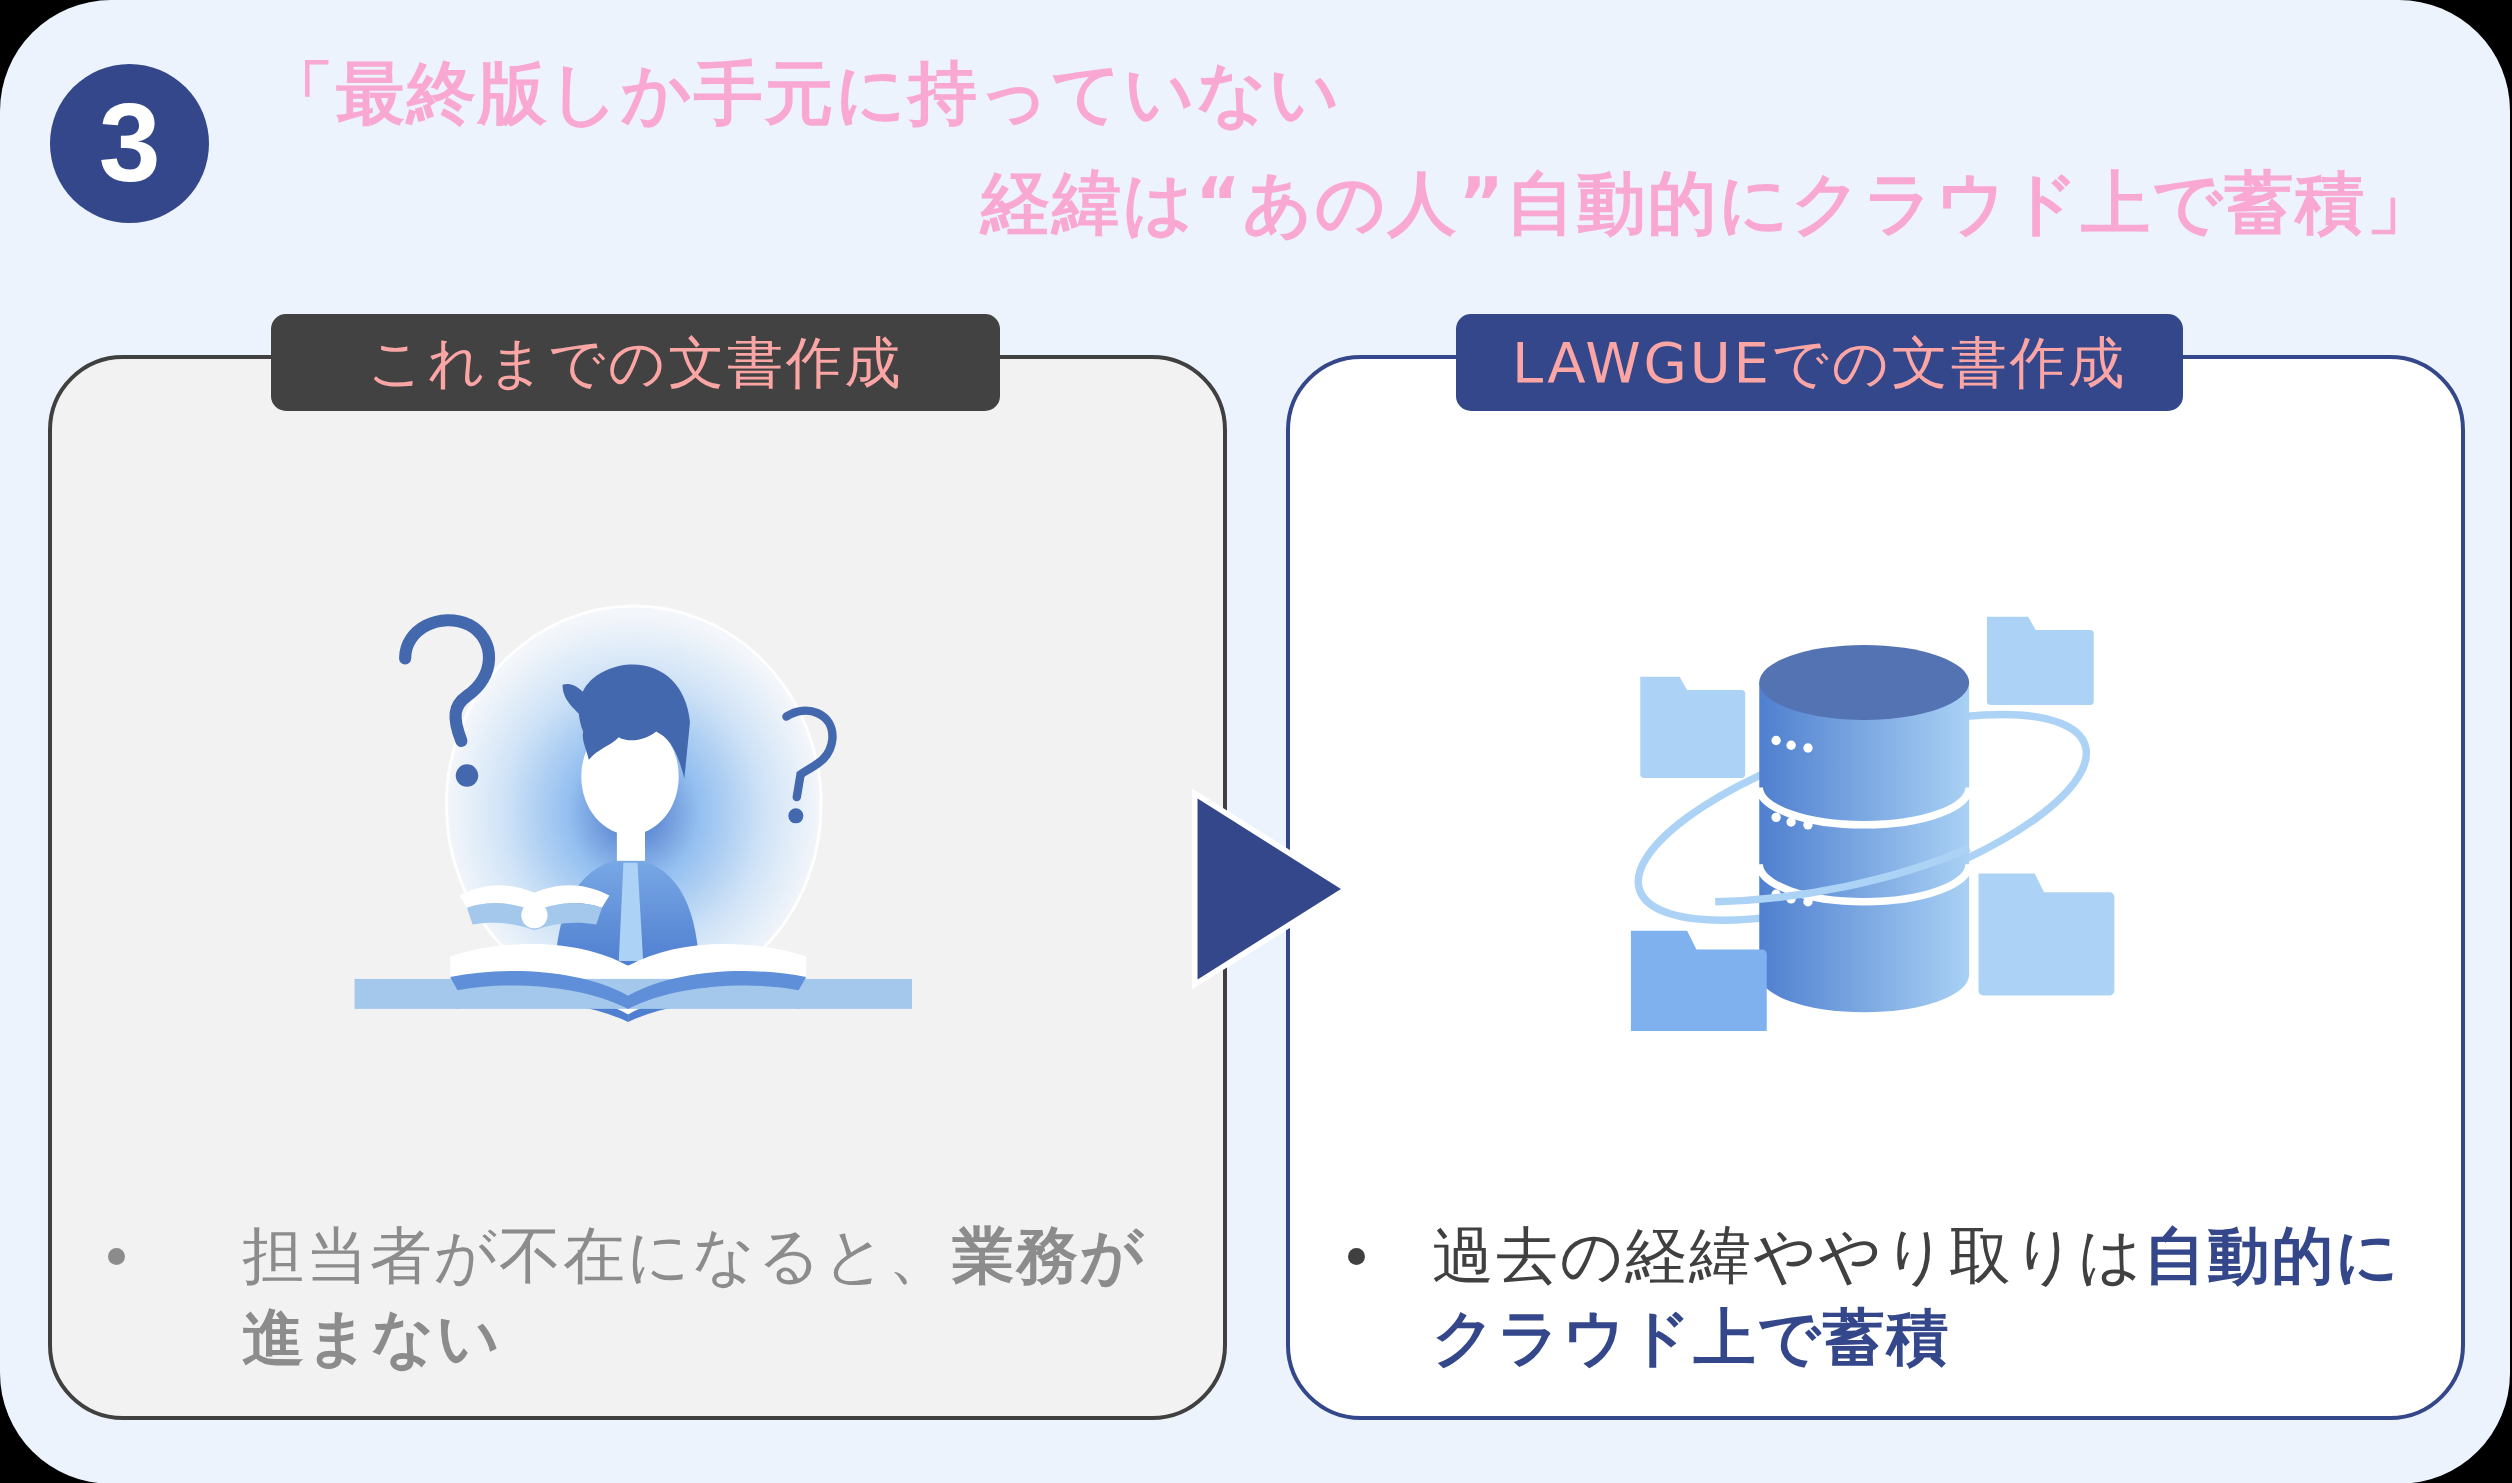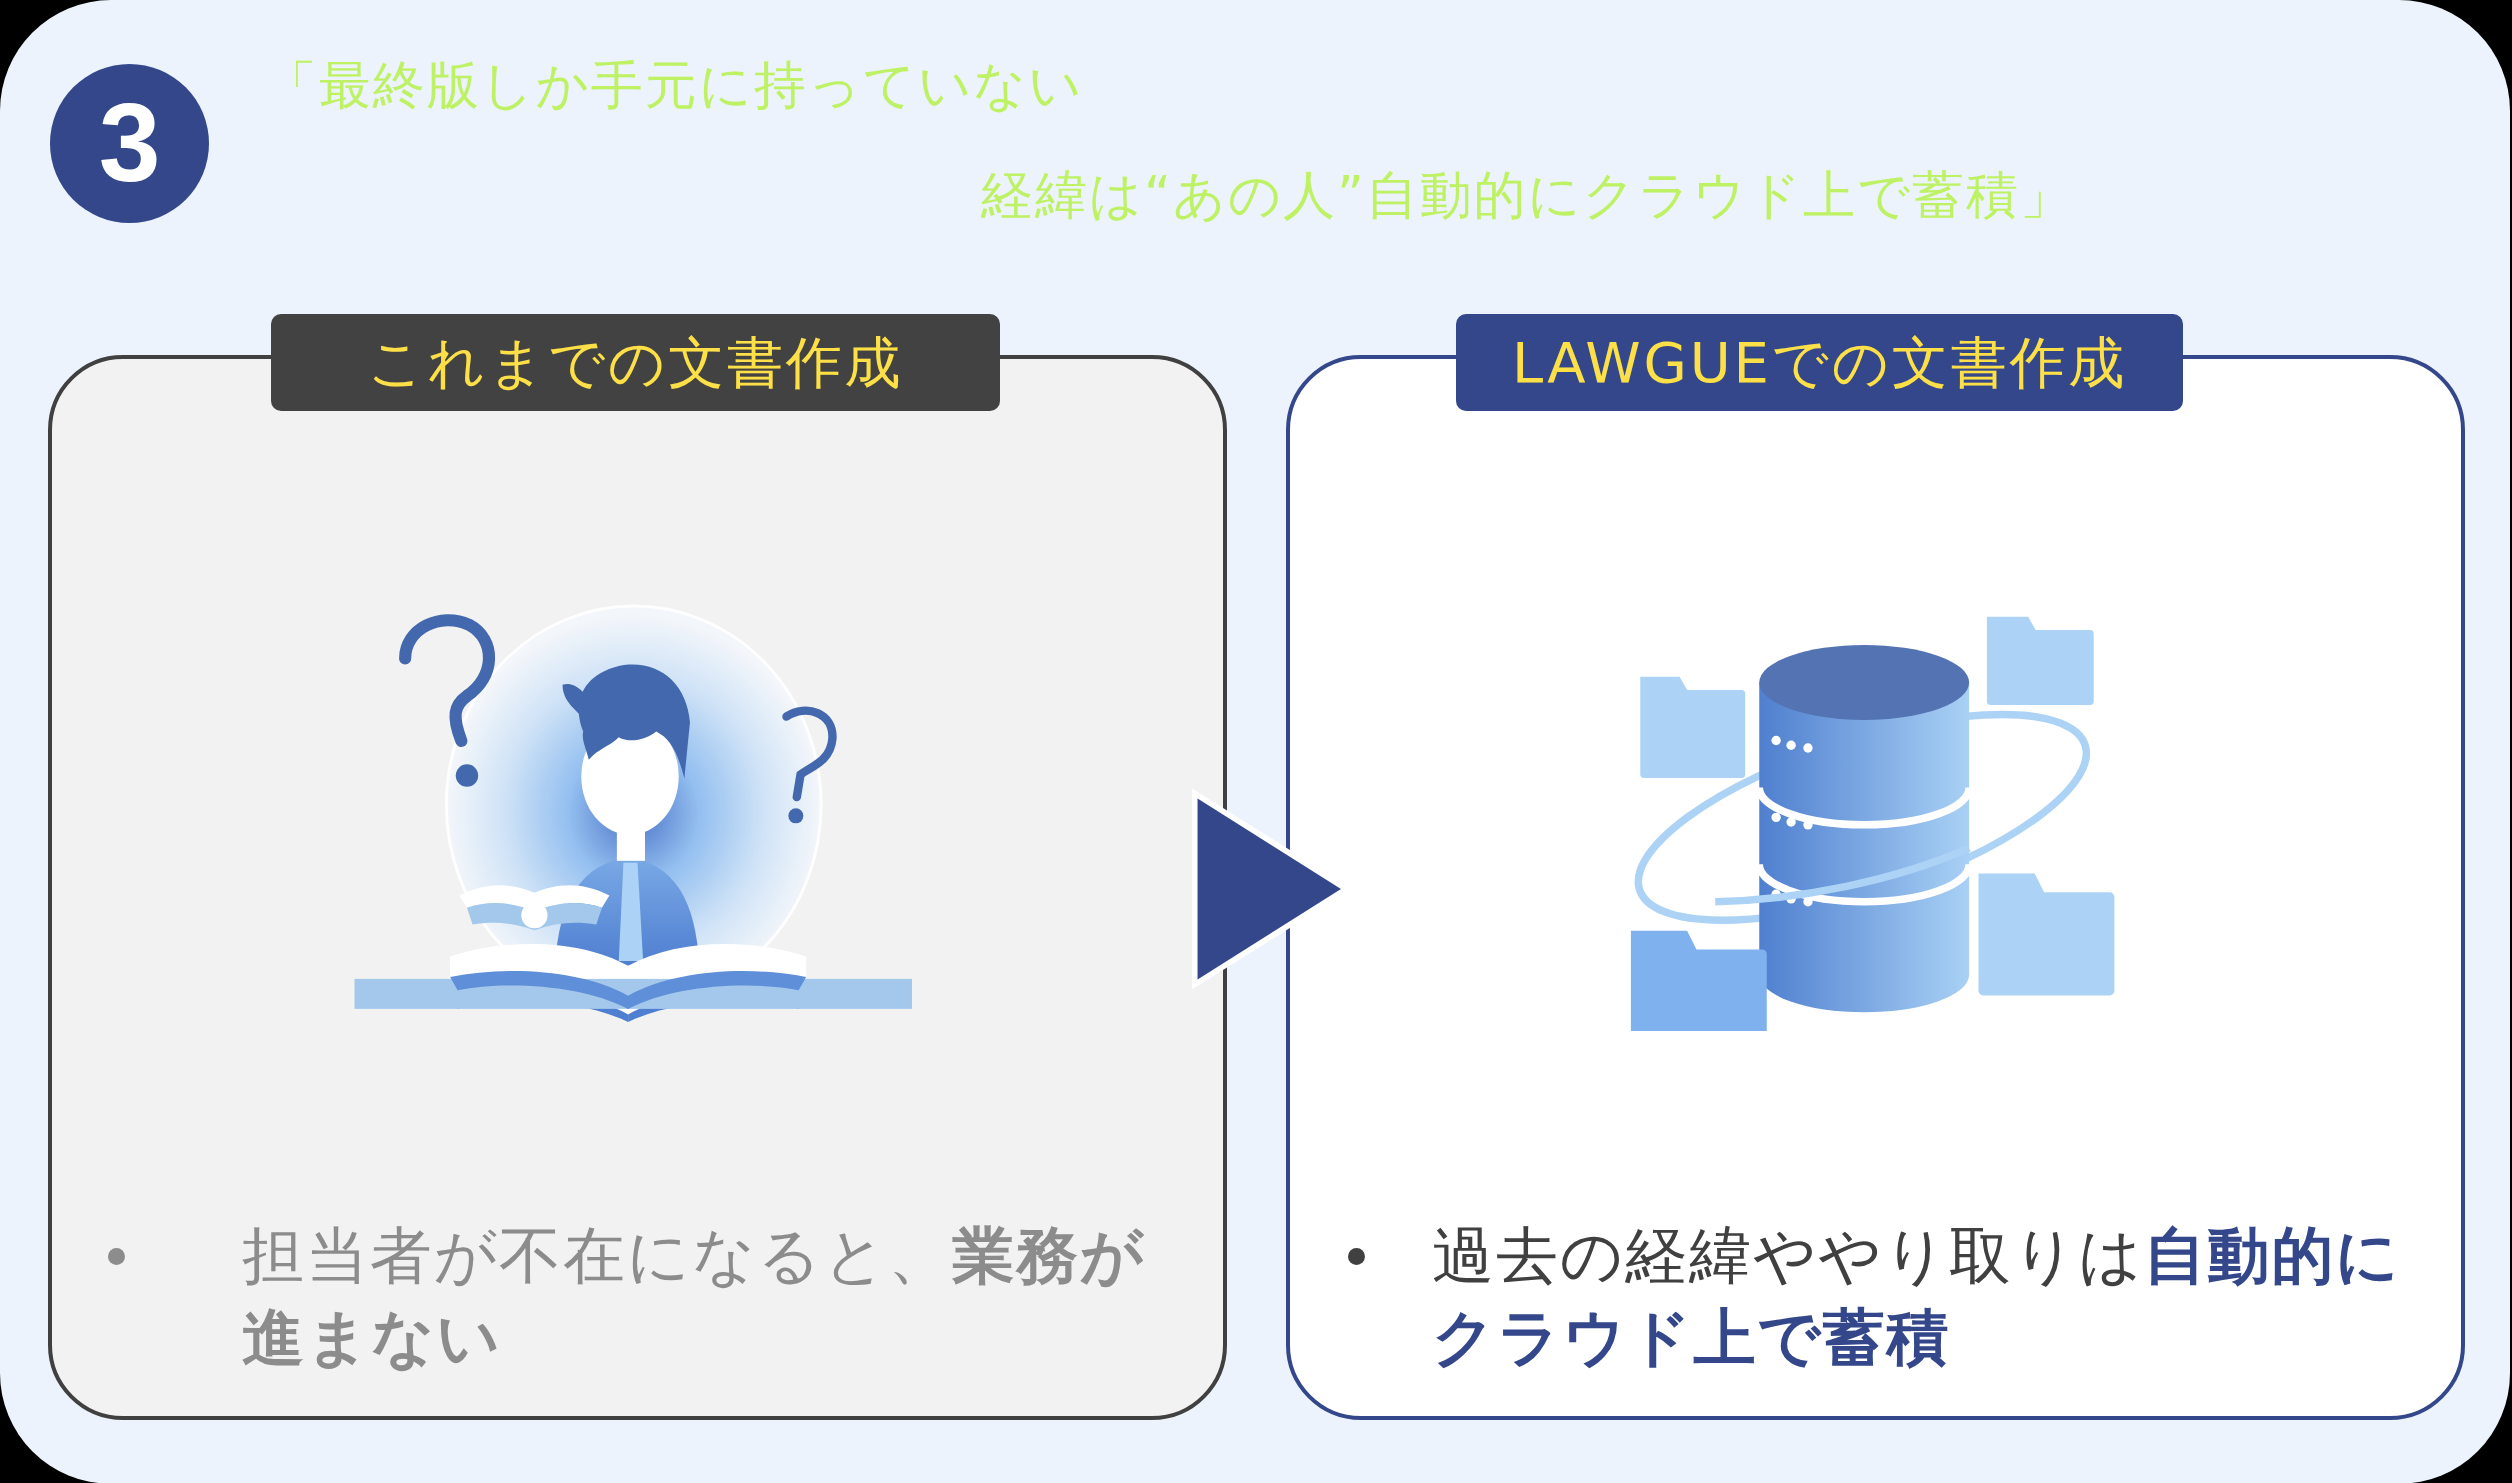--- a/index.html
+++ b/index.html
@@ -11,34 +11,34 @@
     position: absolute; left: 0; top: 0; width: 2510px; height: 1484px;
     background: #ecf3fc; border-radius: 111px;
   }
   .step-badge {
     position: absolute; left: 50px; top: 64px; width: 159px; height: 159px;
     border-radius: 50%; background: #33478a; color: #fff;
     display: flex; align-items: center; justify-content: center;
     font-family: "Liberation Sans", sans-serif; font-weight: bold; font-size: 111px; line-height: 1;
   }
   .title-line {
-    position: absolute; color: #bef264; font-weight: normal; font-size: 52px; line-height: 1;
+    position: absolute; color: #f9a8d4; font-weight: bold; font-size: 69px; line-height: 1;
     white-space: nowrap; letter-spacing: 1.9px;
   }
   .title-line.l1 { left: 265px; top: 59px; }
   .title-line.l2 { left: 981px; top: 169px; }
 
   .card {
     position: absolute; top: 355px; height: 1065px; border-radius: 75px; box-sizing: border-box;
   }
   .card.before { left: 48px; width: 1179px; background: #f2f2f2; border: 4.7px solid #404040; }
   .card.after { left: 1286px; width: 1179px; background: #ffffff; border: 4.7px solid #33478a; }
 
   .card-label {
-    position: absolute; top: 314px; height: 97px; border-radius: 10px; color: #fde047;
+    position: absolute; top: 314px; height: 97px; border-radius: 15px; color: #fca5a5;
     display: flex; align-items: center; justify-content: center;
     font-size: 56px; line-height: 1; white-space: nowrap; letter-spacing: 2.8px;
   }
   .card-label.before { left: 271px; width: 729px; background: #424242; }
   .card-label.after { left: 1456px; width: 727px; background: #33478a; }
 
   .bullet-row {
     position: absolute; top: 1215px; font-size: 62px; line-height: 82px; letter-spacing: 1.9px;
   }
   .bullet-row .dot {

